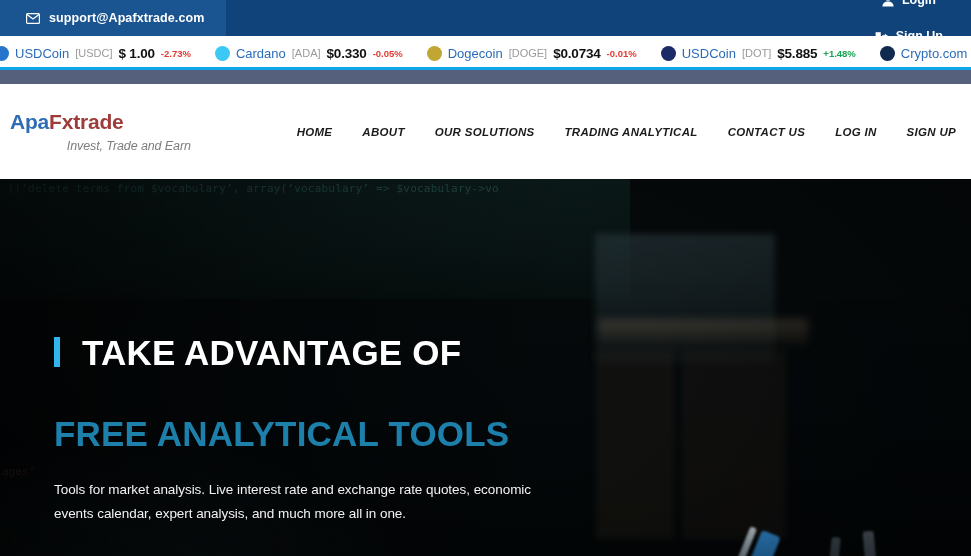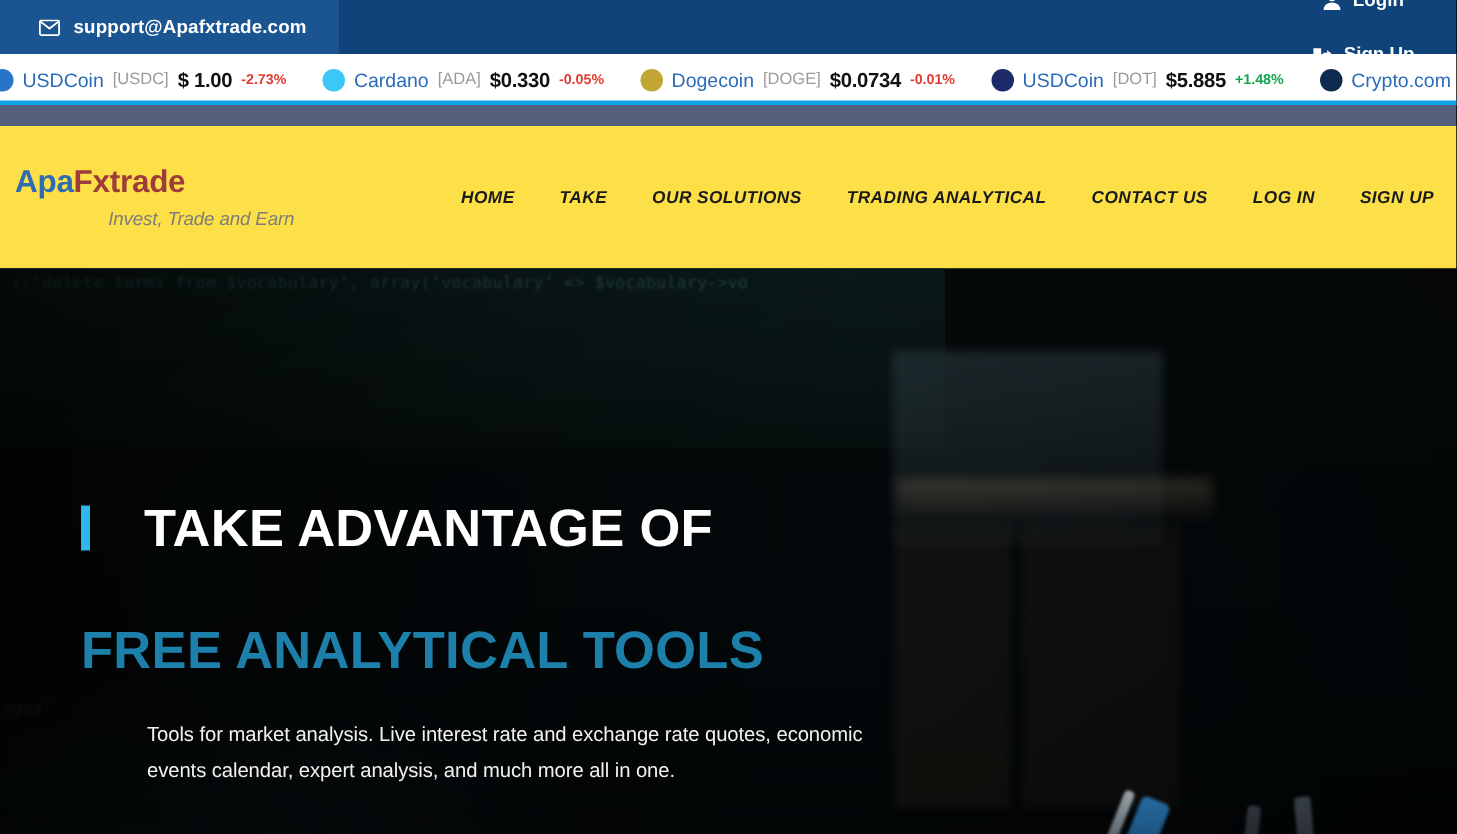--- a/index.html
+++ b/index.html
@@ -80,21 +80,21 @@
   .tick .chg  { font-size: 9.5px; font-weight: bold; }
   .chg.down { color: #e03b30; }
   .chg.up   { color: #14a44d; }
 
   
   .grey-band { height: 14px; background: #54607c; }
 
   
   .header {
     height: 95px;
-    background: #fde047;
+    background: #ffffff;
     display: flex; align-items: center;
     position: relative;
     gap: 10px;
   }
   .brand { padding-left: 10px; width: 300px; }
   .brand .logo { font-size: 21px; font-weight: bold; letter-spacing: -.2px; line-height: 1.1; }
   .brand .logo .a { color: #2e6db4; }
   .brand .logo .b { color: #9e3b3b; }
   .brand .tag {
     font-size: 12.5px; font-style: italic; color: #7d7d7d;
@@ -195,21 +195,21 @@
     background:
       radial-gradient(ellipse 900px 520px at 430px 200px, rgba(0,0,0,0) 25%, rgba(0,0,0,.45) 78%, rgba(0,0,0,.72) 100%),
       linear-gradient(90deg, rgba(0,0,0,.55) 0%, rgba(0,0,0,.20) 35%, rgba(0,0,0,0) 60%);
   }
 
   .hero-content {
     position: absolute;
     left: 54px; top: 155px;
     width: 620px;
   }
-  .hero-h1-wrap { display: flex; align-items: stretch; gap: 36px; }
+  .hero-h1-wrap { display: flex; align-items: stretch; gap: 22px; }
   .accent-bar { width: 6px; background: #2fb6ef; flex: 0 0 6px; margin-top: 3px; margin-bottom: 5px; }
   .hero-h1 {
     color: #ffffff;
     font-size: 35px;
     font-weight: bold;
     letter-spacing: .2px;
     line-height: 1.08;
     text-transform: uppercase;
   }
   .hero-h2 {
@@ -221,21 +221,20 @@
     margin-top: 42px;
     margin-left: 0;
   }
   .hero-sub {
     margin-top: 24px;
     color: #f2f2f2;
     font-size: 13.5px;
     line-height: 24px;
     max-width: 500px;
     letter-spacing: -.05px;
-    margin-left: 44px;
   }
 </style>
 </head>
 <body>
 
 <div id="page">
 
   <div class="topbar">
     <div class="email-block">
       <span>
@@ -310,21 +309,21 @@
 
   <div class="header">
     <div class="brand">
       <div class="logo">
         <span class="a">Apa</span><span class="b">Fxtrade</span>
       </div>
       <div class="tag">Invest, Trade and Earn</div>
     </div>
     <div class="nav" id="main-nav">
         <a href="#">HOME</a>
-        <a href="#">TAKE</a>
+        <a href="#">ABOUT</a>
         <a href="#">OUR SOLUTIONS</a>
         <a href="#">TRADING ANALYTICAL</a>
         <a href="#">CONTACT US</a>
         <a href="#">LOG IN</a>
         <a href="#">SIGN UP</a>
       </div>
   </div>
 
   <div class="hero">
     <div class="hero-photo">

